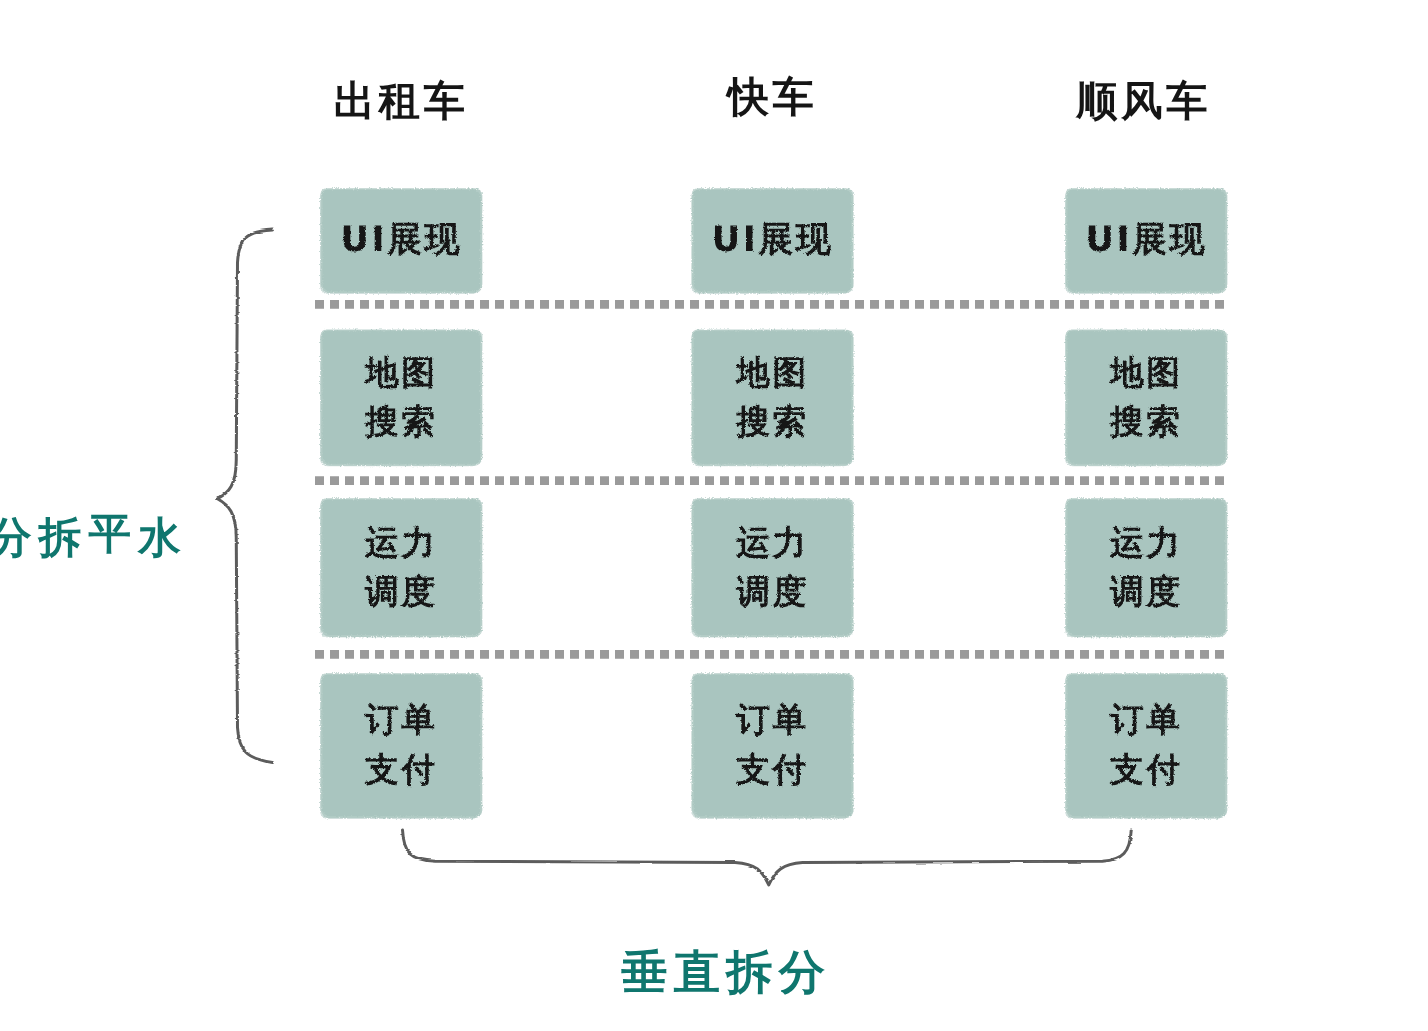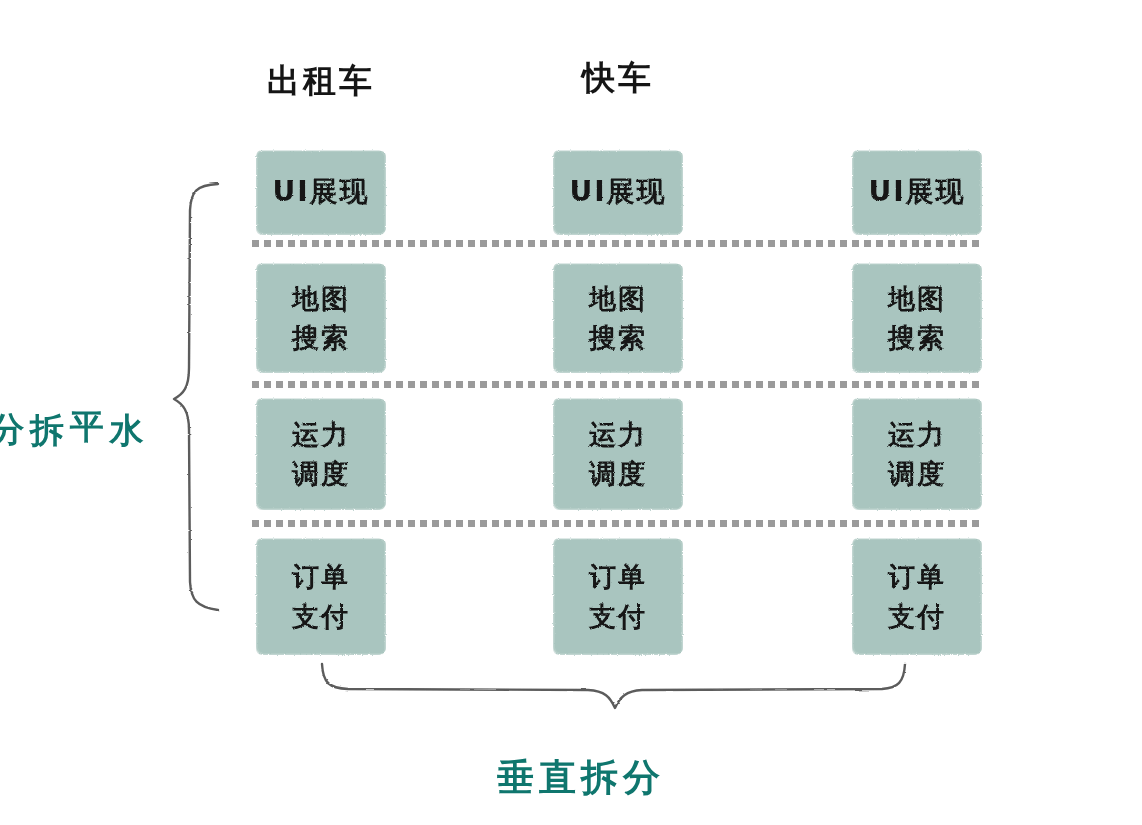--- a/index.html
+++ b/index.html
@@ -134,20 +134,21 @@
     letter-spacing: 5px;
   }
 </style>
 </head>
 <body>
 
 <div class="canvas">
 
   <div class="col-header c0">出租车</div>
   <div class="col-header c1">快车</div>
+  <div class="col-header c2">顺风车</div>
 
   <div class="svc-box single cx0 ry0">
     <span class="ln">UI展现</span>
   </div>
   <div class="svc-box single cx1 ry0">
     <span class="ln">UI展现</span>
   </div>
   <div class="svc-box single cx2 ry0">
     <span class="ln">UI展现</span>
   </div>

